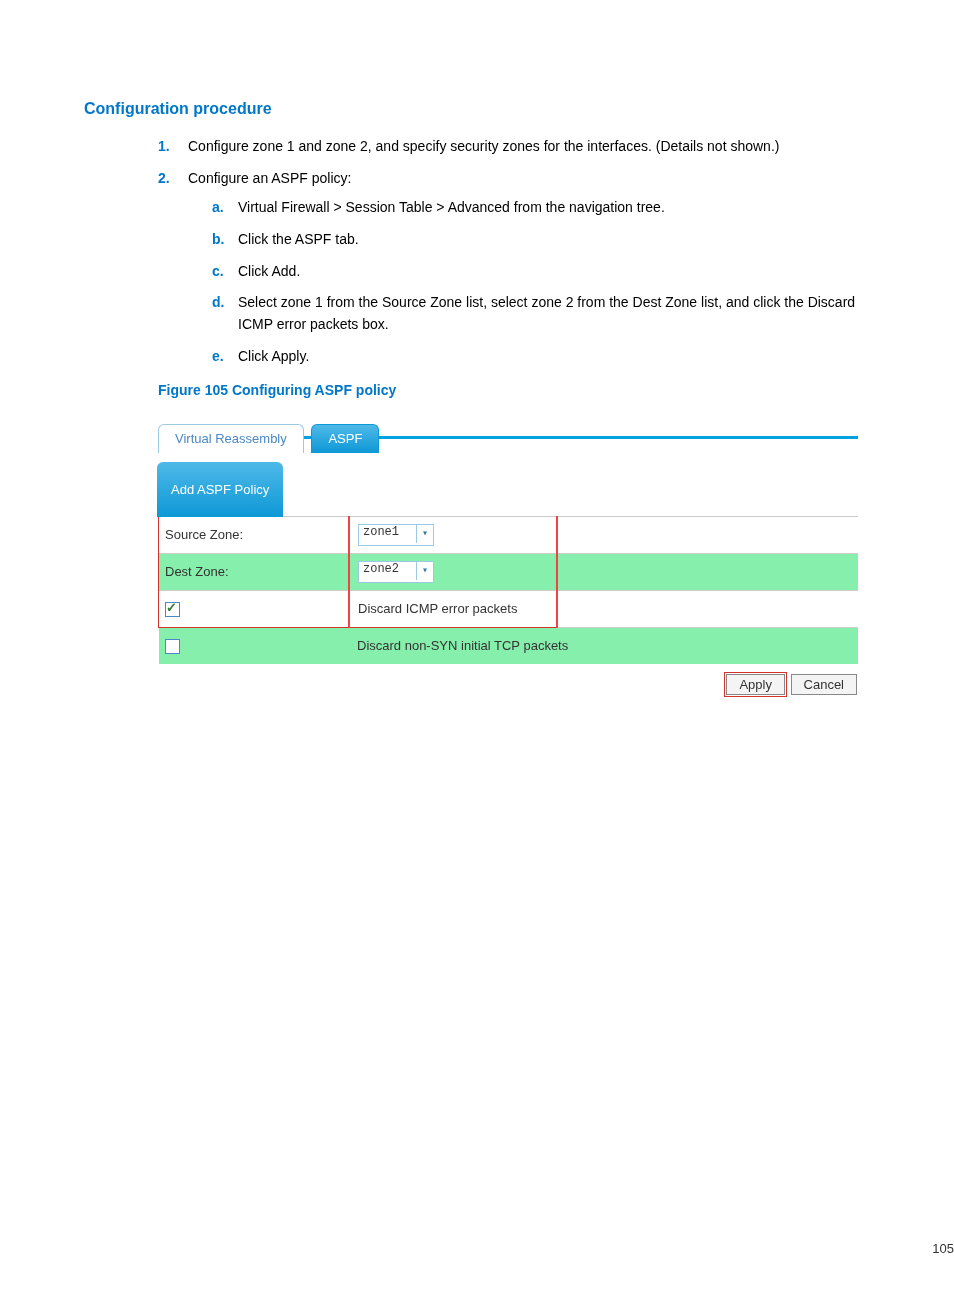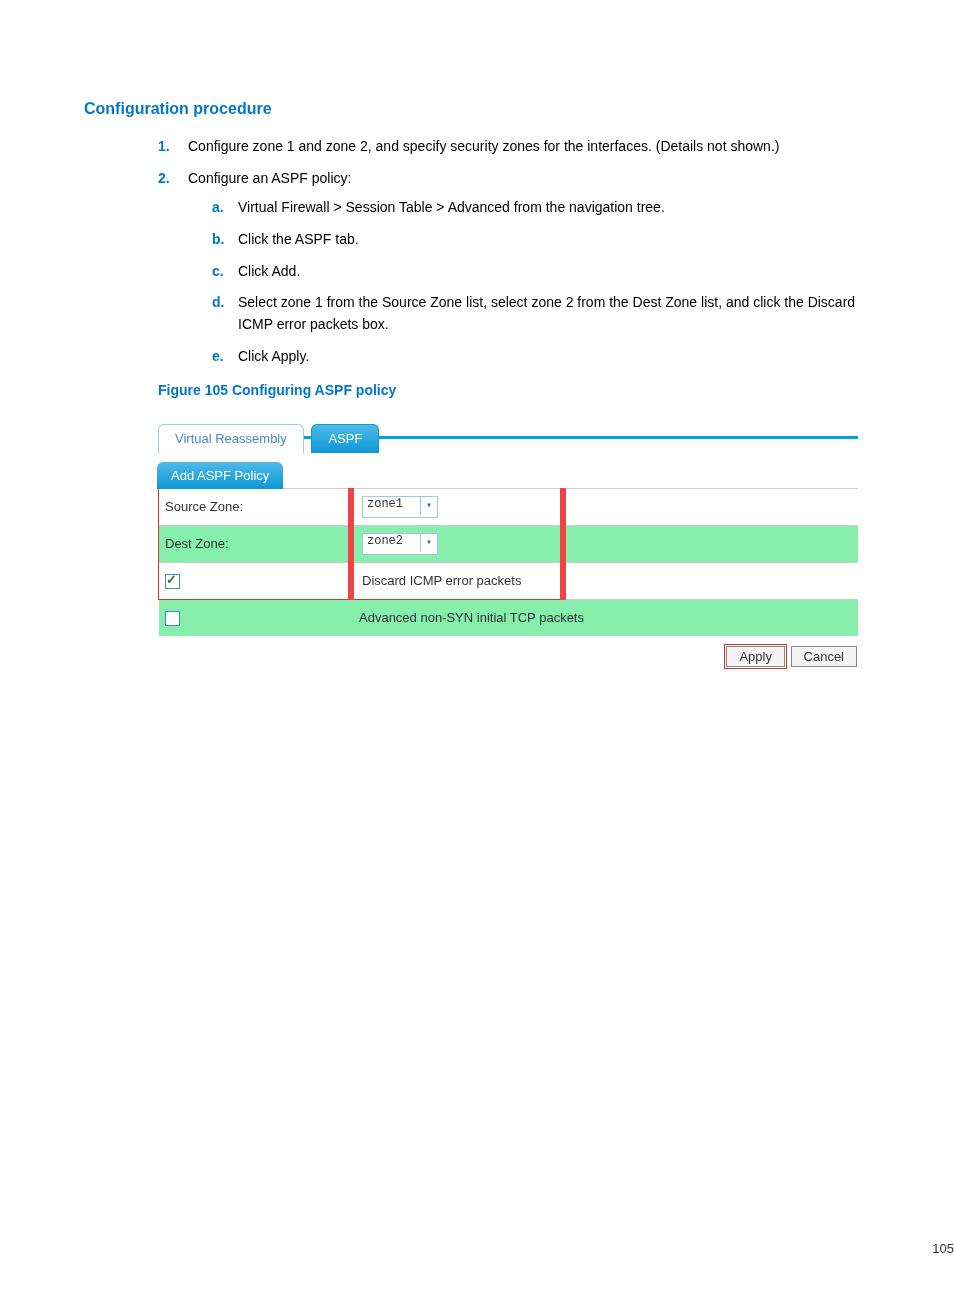--- a/index.html
+++ b/index.html
@@ -98,41 +98,41 @@
   }
   .tab.active {
     background: linear-gradient(#4fb9e8, #0d98d6);
     color: #fff;
     border-color: #0d98d6;
   }
   .paneltab {
     display: inline-block;
     background: linear-gradient(#4fb9e8, #0d98d6);
     color: #fff;
-    padding: 6px 14px;
+    padding: 20px 14px;
     border-top-left-radius: 6px;
     border-top-right-radius: 6px;
     font-size: 13px;
     margin: -1px 8px 0 -1px;
     text-align: right;
   }
   .formtbl {
     width: 700px;
     border-collapse: collapse;
     margin-top: -1px;
   }
   .formtbl td {
     border-top: 1px solid #ccc;
     padding: 6px 8px;
     vertical-align: middle;
     height: 24px;
   }
   .formtbl tr.alt td { background: #86efac; }
   .formtbl td.leftcol { width: 175px; padding-left: 6px; }
-  .formtbl td.redline { border-left: 1px solid #d0342c; border-right: 6px solid #ef4444; }
+  .formtbl td.redline { border-left: 1px solid #d0342c; border-right: 2px solid #ef4444; }
   .formtbl tr.lastred td.redline { border-bottom: 1px solid #d0342c; }
 
   .dropdown {
     display: inline-flex;
     align-items: flex-start;
     border: 1px solid #9cc9e3;
     background: #fff;
     height: 20px;
     width: 74px;
     font-family: "Courier New", monospace;
@@ -284,21 +284,21 @@
         <td class="leftcol redline">
           <span class="chk checked"></span>
         </td>
         <td class="redline">Discard ICMP error packets</td>
         <td></td>
       </tr>
       <tr class="alt">
         <td class="leftcol">
           <span class="chk"></span>
         </td>
-        <td colspan="2">Advanced non-SYN initial TCP packets</td>
+        <td colspan="2">Discard non-SYN initial TCP packets</td>
       </tr>
     </tbody>
       </table>
 
     <div class="btnrow">
       <span class="btn red">Apply</span>
       <span class="btn">Cancel</span>
     </div>
 
   </div>

